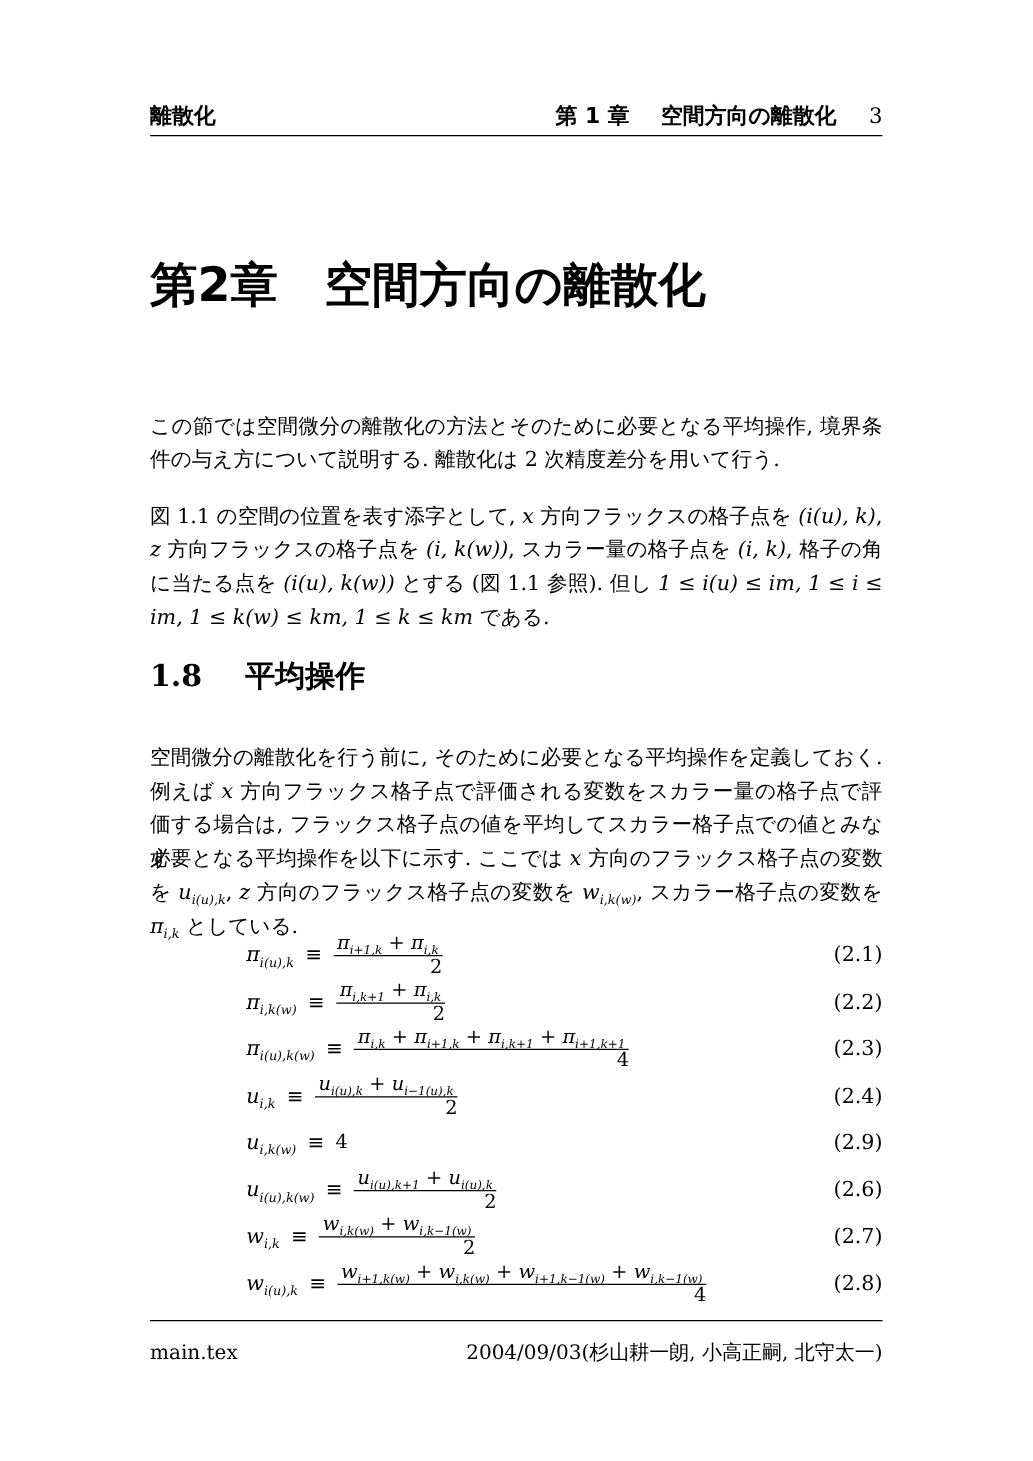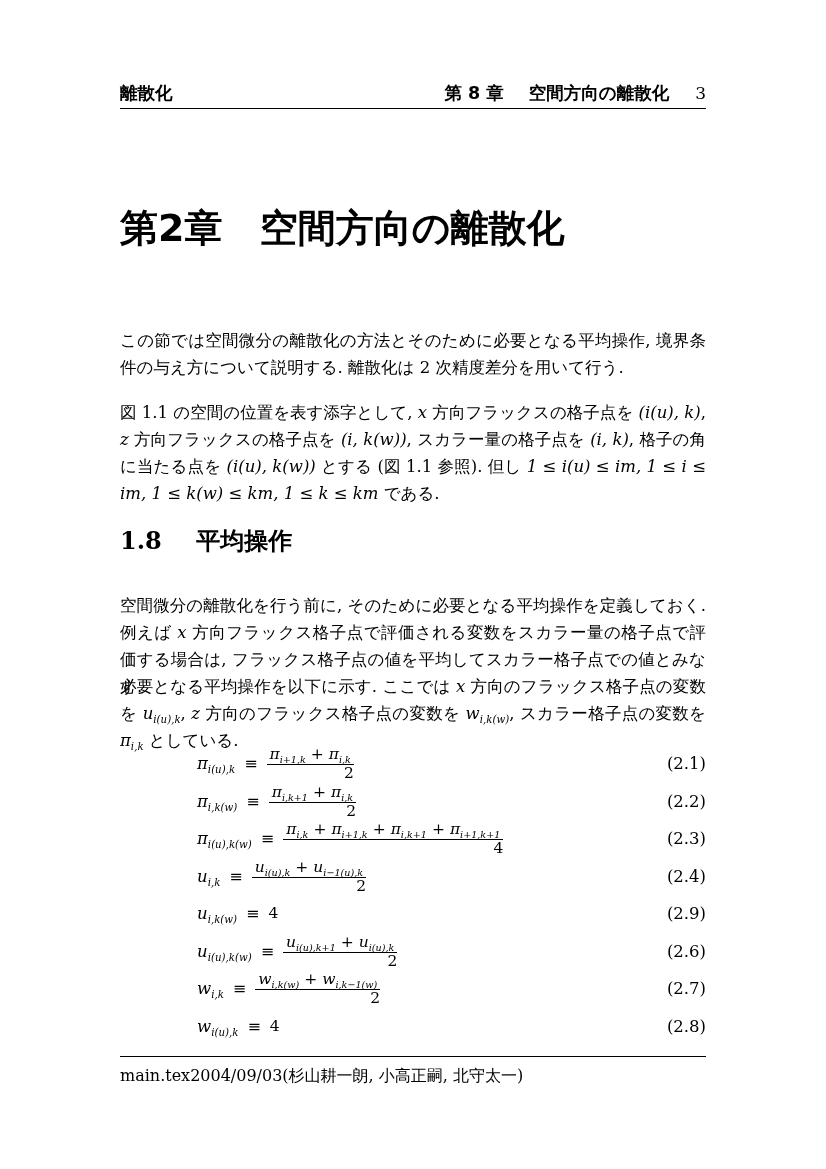--- a/index.html
+++ b/index.html
@@ -137,35 +137,36 @@
     font-size: 16.5px;
     font-style: normal;
   }
   
   .footer {
     position: absolute;
     left: 120px;
     top: 1056px;
     width: 586px;
     border-top: 1.5px solid #000;
-    padding-top: 10px;
+    padding-top: 16px;
     display: flex;
+    justify-content: space-between;
     font-size: 16px;
     line-height: 18px;
   }
 </style>
 </head>
 <body>
 
 <div class="page">
 
   <div class="header">
     <span class="header-left">離散化</span>
     <span class="header-right">
-      <span class="header-chapter">第 8 章</span>
+      <span class="header-chapter">第 1 章</span>
       <span class="header-title">空間方向の離散化</span>
       <span class="header-pageno">3</span>
     </span>
   </div>
 
   <h1 class="chapter-heading">
     <span class="chapter-number">第2章</span>
     <span class="chapter-title">空間方向の離散化</span>
   </h1>
 
@@ -257,20 +258,21 @@
             <span class="fden">2</span>
           </span>
         </span>
         <span class="eq-num">(2.7)</span>
       </div>
       <div class="eq-row">
         <span class="eq-body">
           <span class="math"><i>w</i><sub>i(u),k</sub></span>
           <span class="eq-rel">≡</span>
           <span class="frac">
+            <span class="fnum"><span class="math"><i>w</i><sub>i+1,k(w)</sub></span><span class="plus">+</span><span class="math"><i>w</i><sub>i,k(w)</sub></span><span class="plus">+</span><span class="math"><i>w</i><sub>i+1,k−1(w)</sub></span><span class="plus">+</span><span class="math"><i>w</i><sub>i,k−1(w)</sub></span></span>
             <span class="fden">4</span>
           </span>
         </span>
         <span class="eq-num">(2.8)</span>
       </div>
     </div>
 
   <div class="footer">
     <span class="footer-left">main.tex</span>
     <span class="footer-right">2004/09/03(杉山耕一朗, 小高正嗣, 北守太一)</span>

